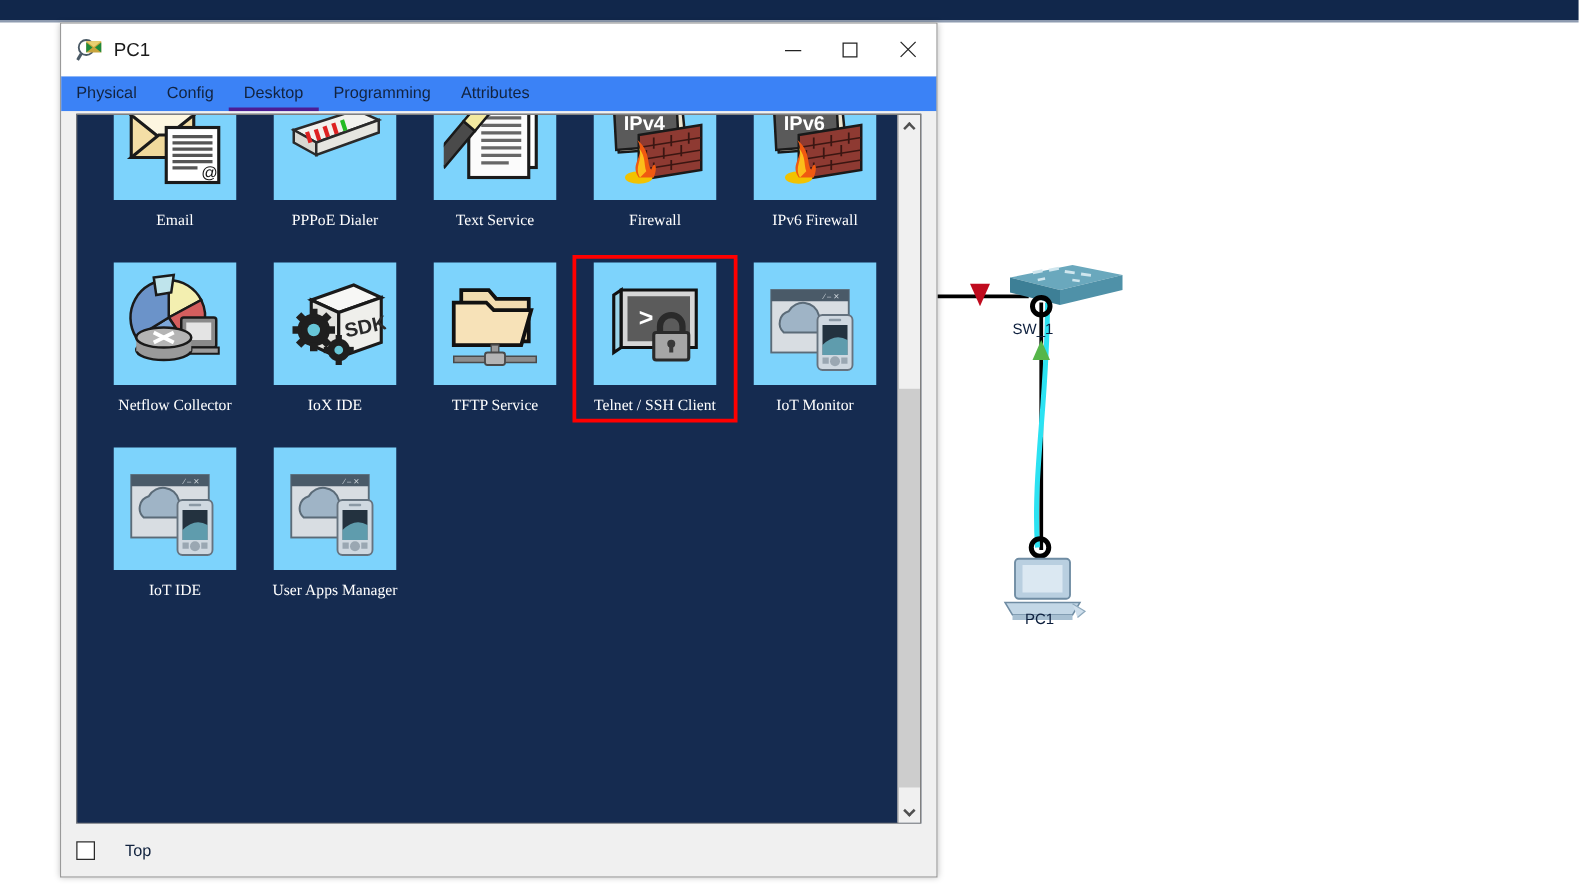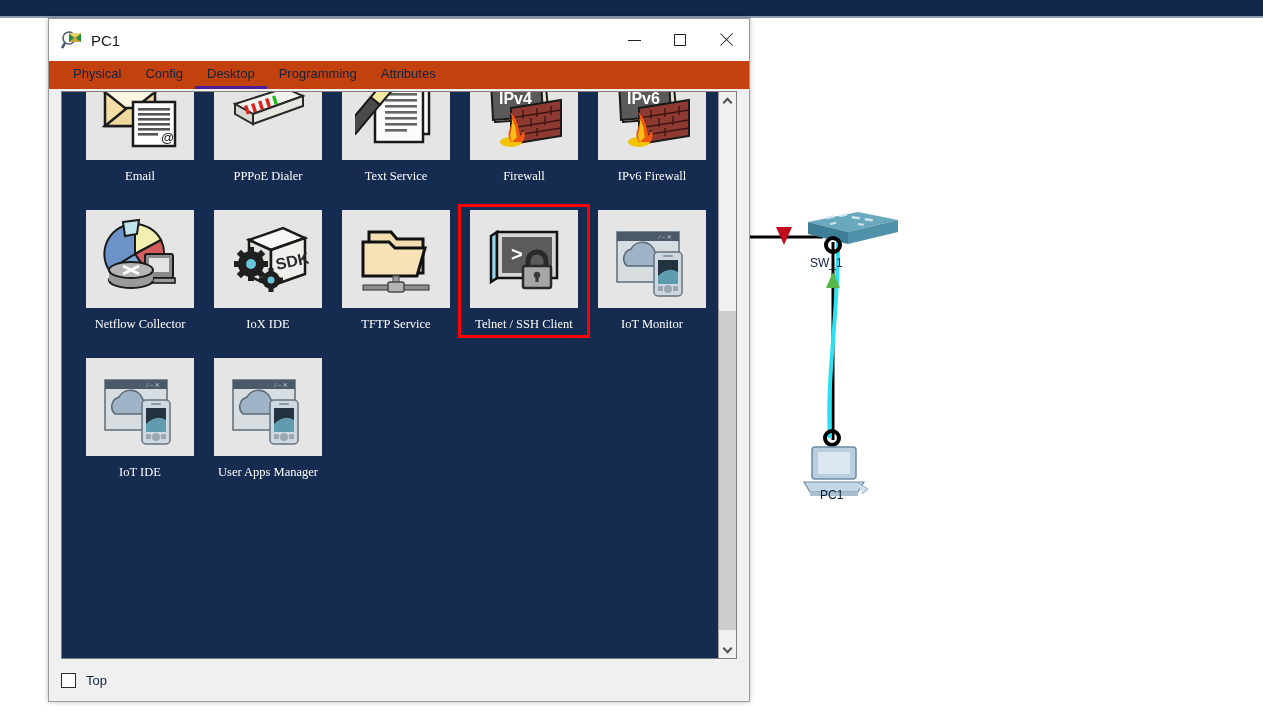--- a/index.html
+++ b/index.html
@@ -58,22 +58,22 @@
   .glyph-max { width: 12px; height: 12px; border: 1px solid #222; }
   .glyph-close { width: 14px; height: 14px; position: relative; }
   .glyph-close::before, .glyph-close::after {
     content:''; position:absolute; left: -1px; top: 6px; width: 17px; height: 1px; background:#222;
   }
   .glyph-close::before { transform: rotate(45deg); }
   .glyph-close::after { transform: rotate(-45deg); }
 
   
   .tabbar {
-    height: 28px; background: #c2410c; display: flex; align-items: flex-end;
-    padding-left: 12px; flex: 0 0 auto;
+    height: 28px; background: #3b82f6; display: flex; align-items: flex-end;
+    flex: 0 0 auto;
   }
   .tab {
     font-size: 13px; color: #12233f; padding: 0 12px 5px 12px;
     font-family: "Liberation Sans", sans-serif; cursor: default;
     border-bottom: 3px solid transparent;
   }
   .tab.active { border-bottom: 3px solid #4c1d95; }
 
   
   .win-body {
@@ -92,21 +92,21 @@
     display: grid; grid-template-columns: repeat(5, 1fr);
     row-gap: 18px; padding: 10px 14px 0 14px;
     justify-items: center;
   }
   .app-cell {
     width: 128px; display: flex; flex-direction: column; align-items: center;
     cursor: default; padding: 4px;
   }
   .app-cell.highlighted { outline: 3px solid #ff0000; outline-offset: -1px; }
   .app-tile {
-    width: 108px; height: 98px; background: #e5e5e5; display: flex;
+    width: 98px; height: 98px; background: #7dd3fc; display: flex;
     align-items: center; justify-content: center; position: relative;
   }
   .app-label {
     margin-top: 9px; font-size: 12.5px; color: #ffffff; text-align: center;
     font-family: Liberation Serif, serif; white-space: nowrap;
   }
   .cut-label {
     position: absolute; top: -58px; left: 0; width: 100%; text-align: center;
     font-size: 12.5px; color: #ffffff; overflow: hidden; height: 12px;
   }
@@ -127,21 +127,21 @@
   .sb-thumb {
     position: absolute; left: 0; width: 100%; background: #cdcdcd;
     top: 38%; height: 60%;
   }
 
   
   .win-footer {
     height: 42px; flex: 0 0 auto; display: flex; align-items: center;
     padding-left: 12px; background: #f0f0f0;
   }
-  .checkbox-row { display: flex; align-items: flex-start; cursor: default; }
+  .checkbox-row { display: flex; align-items: flex-start; cursor: default; gap: 14px; }
   .cb-box {
     width: 15px; height: 15px; border: 1px solid #2b2b2b; background: #ffffff;
   }
   .cb-label {
     margin-left: 10px; font-size: 13px; color: #12233f;
     font-family: "Liberation Sans", sans-serif;
   }
 </style>
 </head>
 <body>

